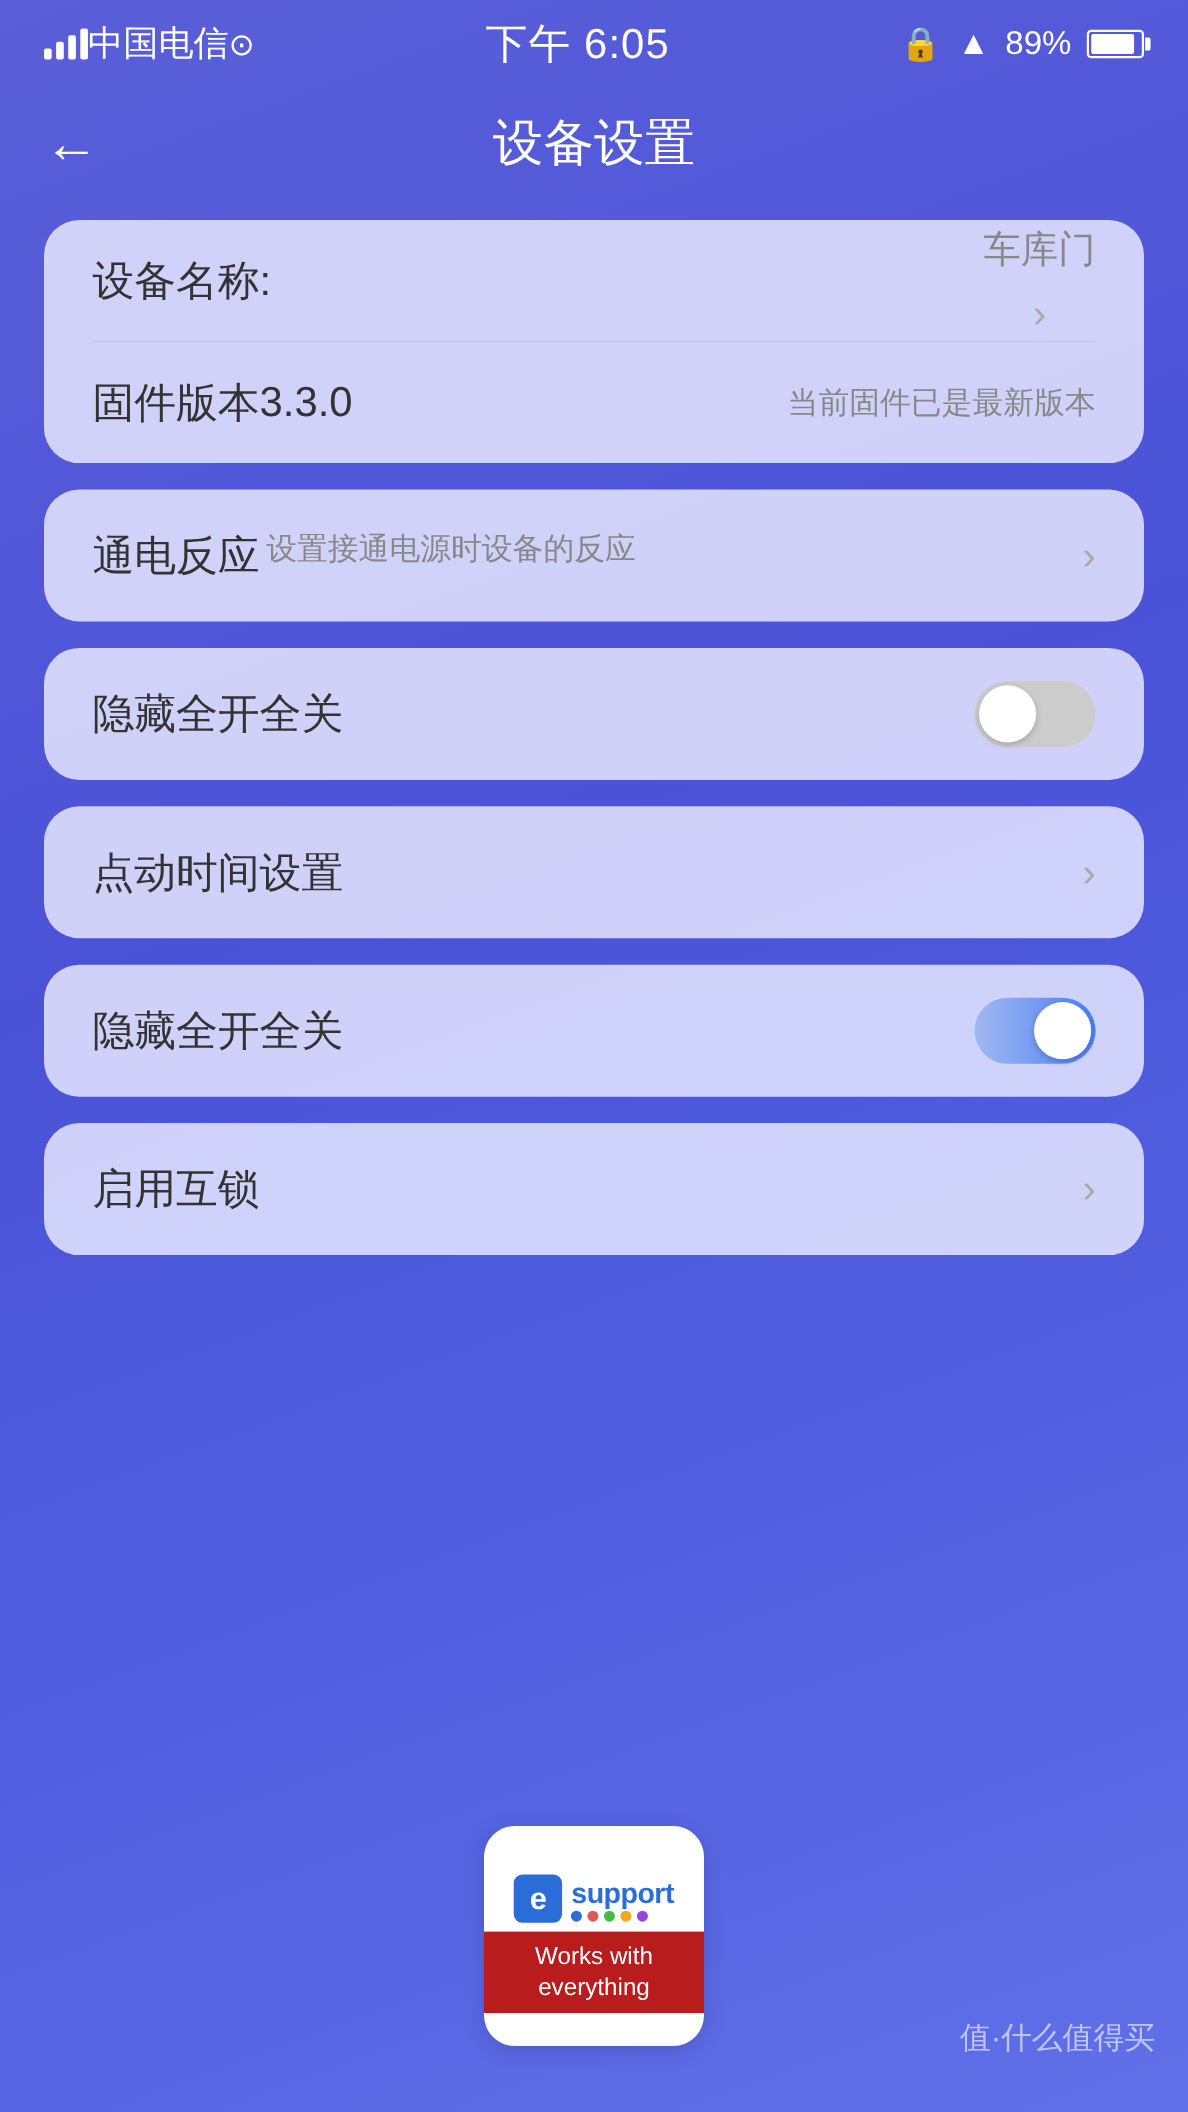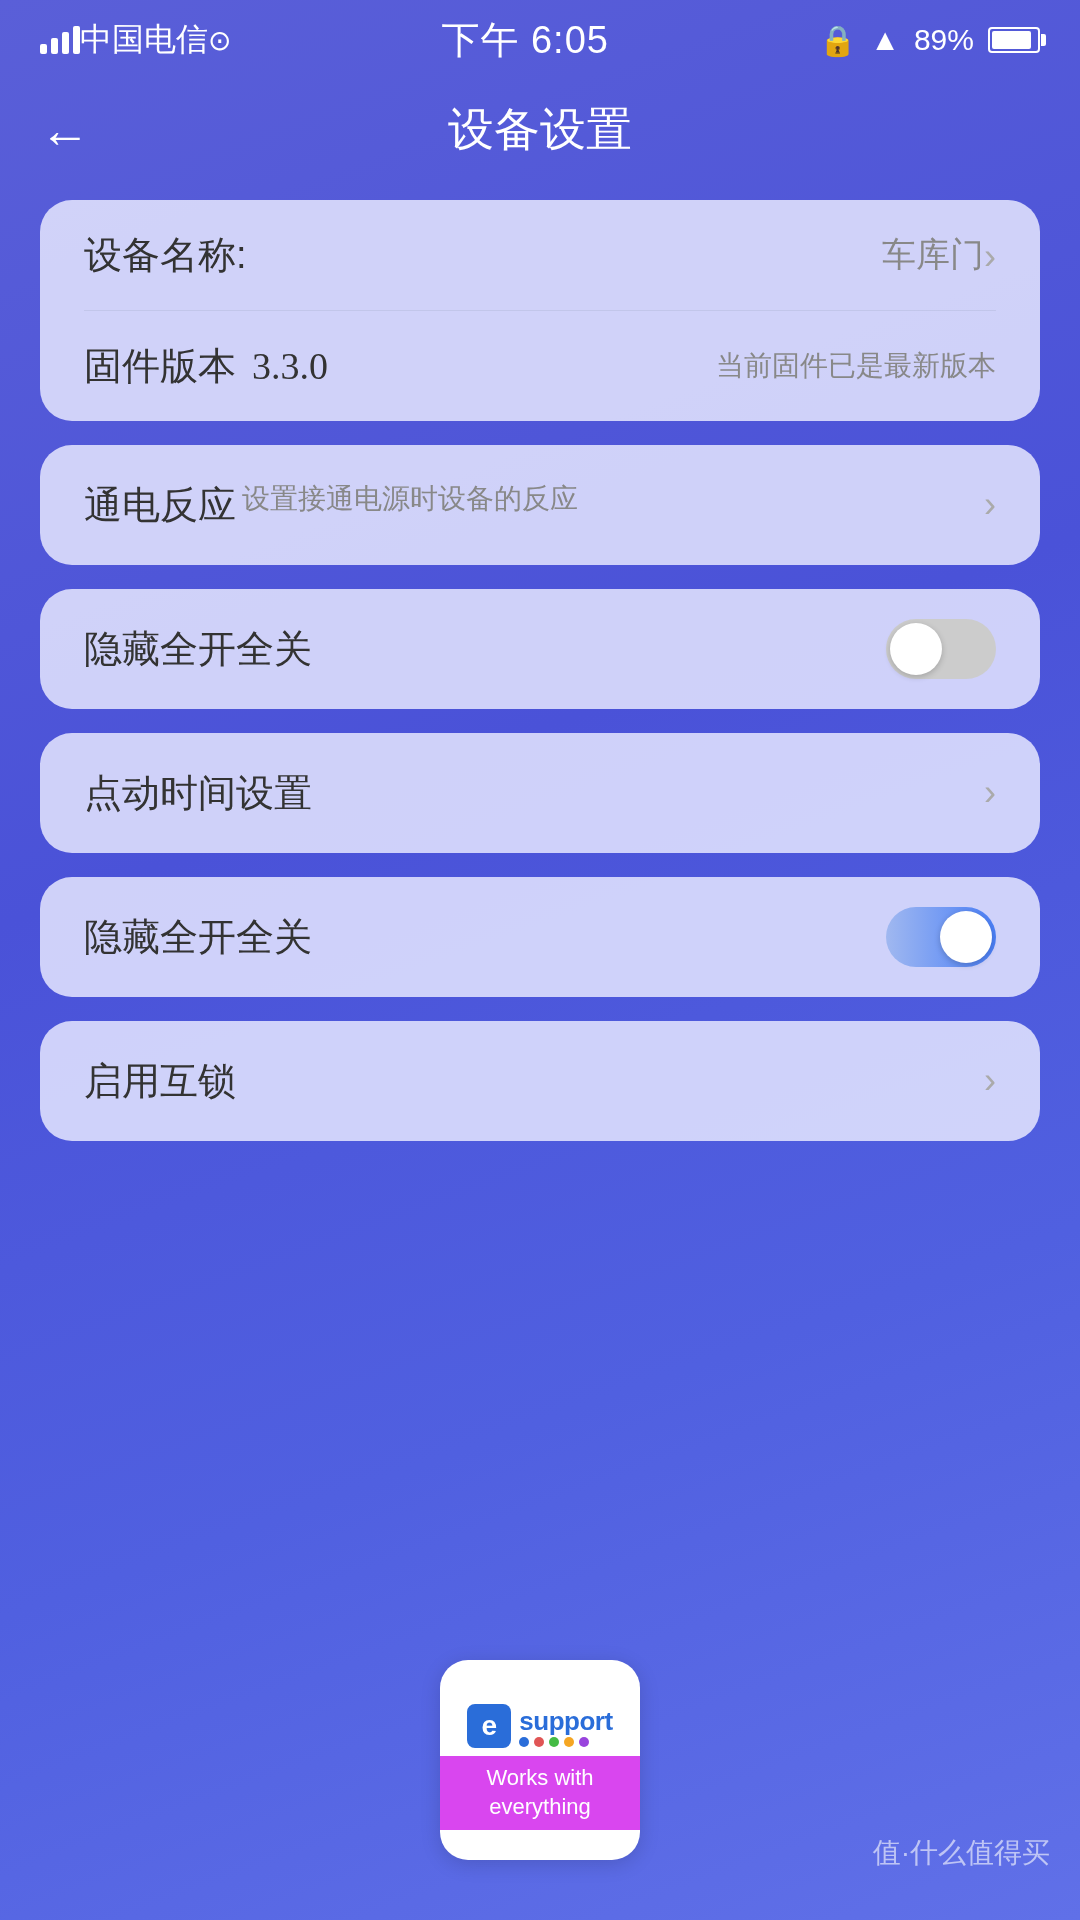--- a/index.html
+++ b/index.html
@@ -139,23 +139,25 @@
       margin: 0;
     }
 
     .row-label {
       font-size: 38px;
       color: #333;
       font-weight: 400;
     }
     .row-value {
       display: flex;
-      align-items: flex-end;
+      align-items: center;
+      gap: 14px;
       color: #888;
       font-size: 34px;
+      flex-direction: column;
     }
 
     .chevron {
       font-size: 36px;
       color: #aaa;
     }
 
     
     .card-single .row {
       display: flex;
@@ -203,22 +205,20 @@
       left: 54px;
     }
     .toggle.off .toggle-knob {
       left: 4px;
     }
 
     
     .firmware-row {
       display: flex;
       align-items: center;
-      gap: 16px;
-      font-family: Liberation Serif, serif;
     }
 
     
     .bottom-logo {
       position: absolute;
       bottom: 60px;
       left: 50%;
       transform: translateX(-50%);
       width: 200px;
       height: 200px;
@@ -259,21 +259,21 @@
       display: flex;
       gap: 5px;
       align-items: center;
     }
     .logo-dot {
       width: 10px;
       height: 10px;
       border-radius: 50%;
     }
     .logo-banner {
-      background: #d946ef;
+      background: #b91c1c;
       width: 100%;
       padding: 8px;
       text-align: center;
       font-size: 22px;
       color: white;
       font-weight: 500;
       line-height: 1.3;
     }
 
     

